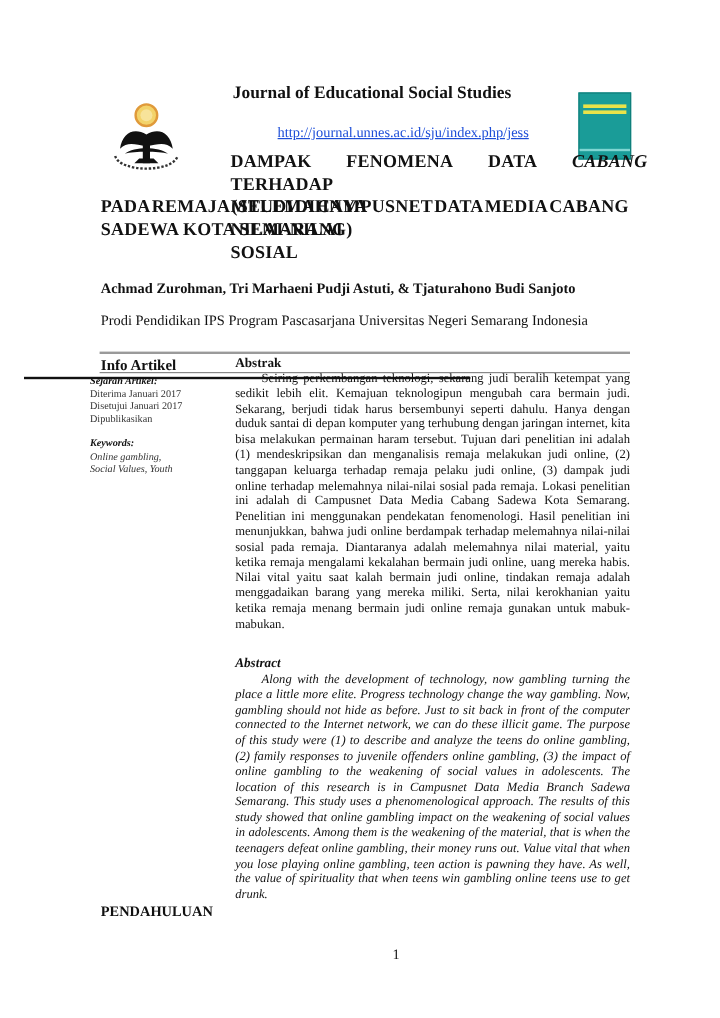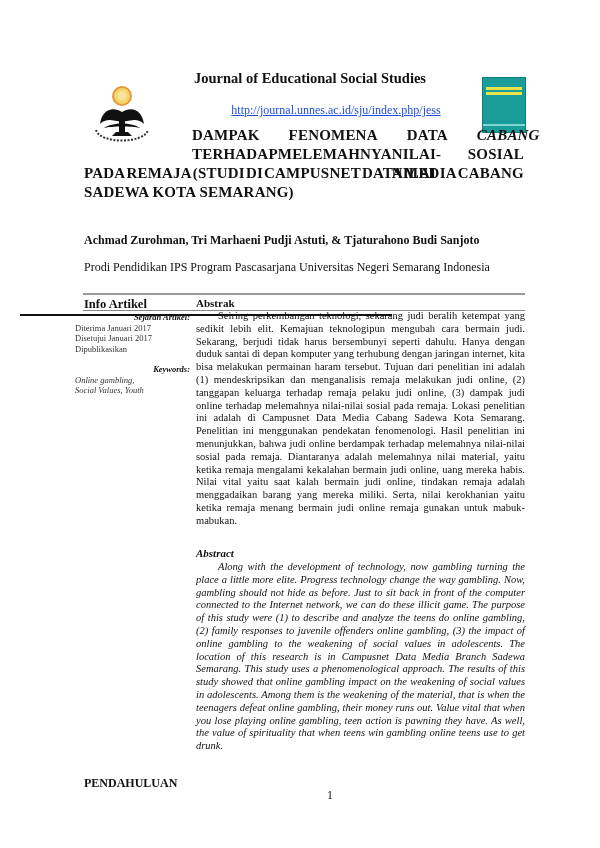--- a/index.html
+++ b/index.html
@@ -11,39 +11,39 @@
   .abs { position: absolute; }
   .journal-title { left: 0; width: 600px; top: 70px; text-align: center; font-weight: bold; font-size: 14.5px; padding-left: 20px; box-sizing: border-box; }
   .journal-url { left: 16px; width: 600px; top: 103px; text-align: center; font-size: 12px; color: #1d4ed8; text-decoration: underline; padding-left: 40px; box-sizing: border-box; }
   .logo { left: 92px; top: 84px; width: 60px; height: 66px; }
   .cover { left: 482px; top: 77px; width: 42px; height: 54px; background: #1a9c98; border: 1px solid #0f7f7b; }
   .cover .band { position:absolute; left:3px; top:9px; width:36px; height:3px; background:#e9e34a; }
   .cover .band2 { position:absolute; left:3px; top:14px; width:36px; height:3px; background:#e9e34a; }
   .cover .foot { position:absolute; left:0; bottom:6px; width:100%; height:2px; background:#7fd6d2; }
   .title { font-weight: bold; font-size: 15px; line-height: 19px; letter-spacing: 0.2px; }
   .t1 { left: 192px; top: 126px; width: 332px; display: flex; justify-content: space-between; gap: 29px; }
-  .t2 { left: 192px; top: 145px; width: 332px; display: flex; justify-content: space-between; }
+  .t2 { left: 192px; top: 145px; width: 332px; display: flex; justify-content: space-between; flex-direction: column; }
   .t3 { left: 84px; top: 164px; width: 440px; display: flex; justify-content: space-between; }
   .t4 { left: 84px; top: 183px; width: 440px; }
   .authors { left: 84px; top: 233px; font-weight: bold; font-size: 12px; }
   .affil { left: 84px; top: 260px; font-size: 12px; }
   .rule-top { left: 83px; top: 293px; width: 442px; height: 2px; background: #9a9a9a; }
   .info-head { left: 84px; top: 297px; font-weight: bold; font-size: 12.5px; }
   .abs-head { left: 196px; top: 297px; font-weight: bold; font-size: 11px; }
   .rule-mid { left: 83px; top: 310px; width: 442px; height: 1px; background: #888; }
   .black-line { left: 20px; top: 314px; width: 372px; height: 1.5px; background: #111; }
   .info { left: 75px; top: 312px; width: 115px; font-size: 8.5px; line-height: 10.5px; color: #333; }
-  .info .bold { font-weight: bold; font-style: italic; color:#111;text-align:right; }
+  .info .bold { font-weight: bold; font-style: italic; color:#111; }
   .info .it { font-style: italic; }
   .info .gap { height: 10px; }
   .body-text { left: 196px; width: 329px; font-size: 10.5px; line-height: 12.8px; text-align: justify; }
   .abstrak-body { top: 310px; text-indent: 22px; }
   .abstract-label { left: 196px; top: 547px; font-weight: bold; font-style: italic; font-size: 11px; }
   .abstract-body { top: 561px; font-style: italic; text-indent: 22px; }
-  .pendahuluan { left: 84px; top: 752px; font-weight: bold; font-size: 12px; margin-top: 24px; }
+  .pendahuluan { left: 84px; top: 752px; font-weight: bold; font-size: 12px; }
   .page-num { left: 0; width: 600px; top: 788px; text-align: center; font-size: 12px; padding-left: 60px; box-sizing: border-box; }
 </style>
 </head>
 <body>
 
 <div class="abs logo">
   <svg width="60" height="66" viewBox="0 0 60 66">
     <circle cx="30" cy="12" r="9" fill="#f3d36a" stroke="#e09a3a" stroke-width="2"></circle>
     <circle cx="30" cy="12" r="5" fill="#f7e39a"></circle>
     <path d="M8 40 C10 26, 20 22, 30 28 C40 22, 50 26, 52 40 C46 34, 40 36, 30 38 C20 36, 14 34, 8 40 Z" fill="#111"></path>

